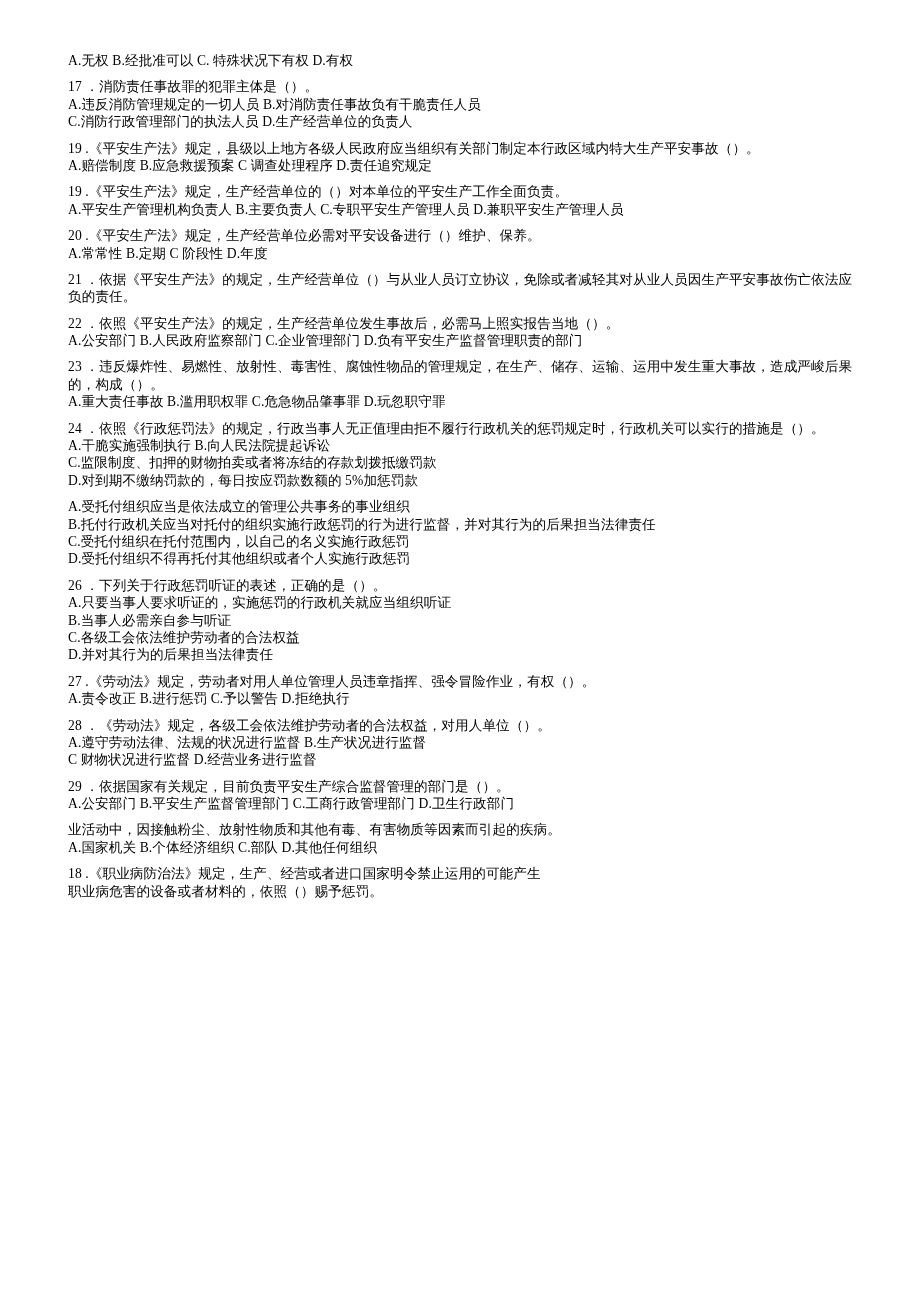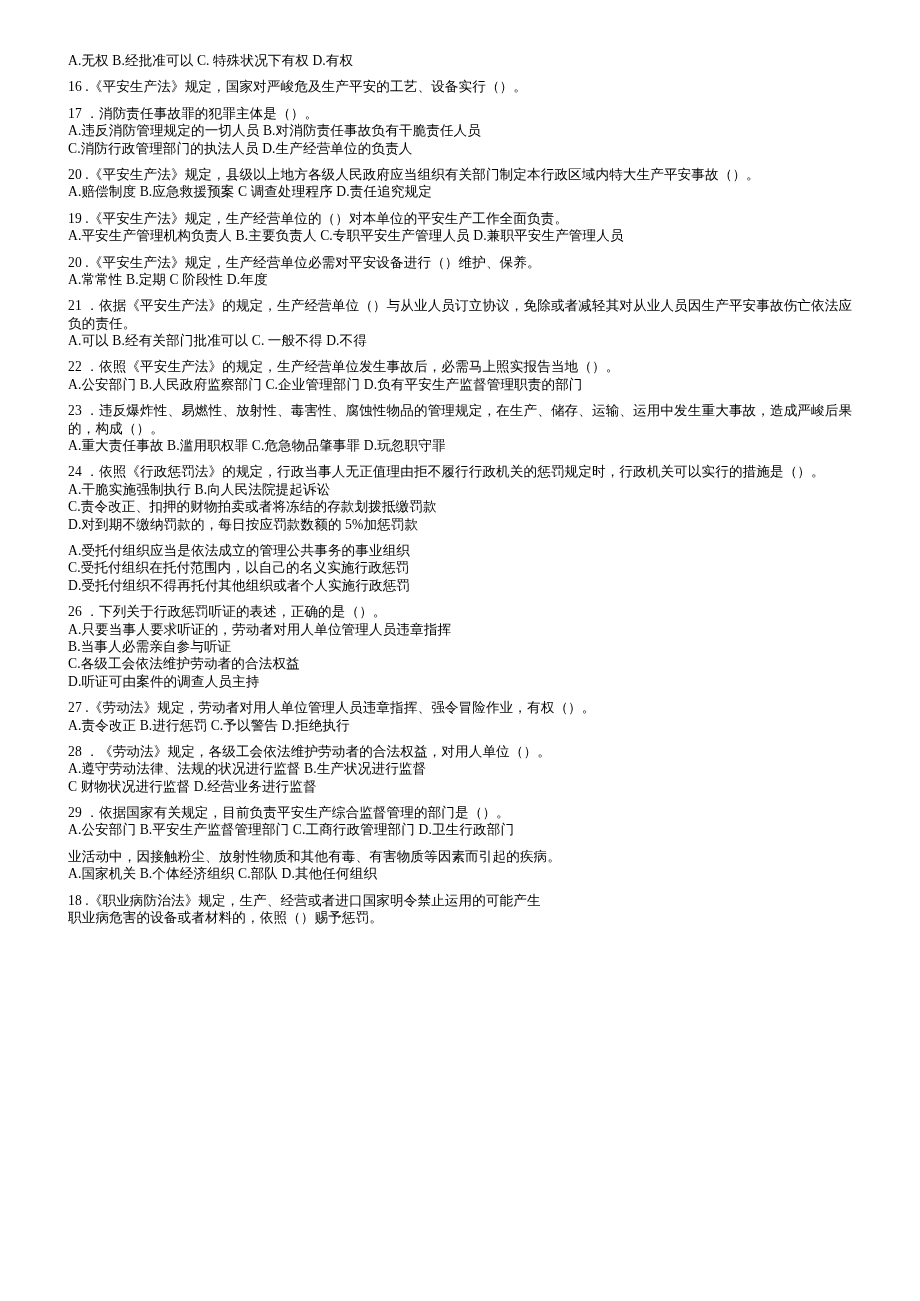--- a/index.html
+++ b/index.html
@@ -50,78 +50,77 @@
 <body>
 
 <div id="page">
   <div class="doc-body">
 
     <div class="q-block">
       <span class="opts">A.无权 B.经批准可以 C. 特殊状况下有权 D.有权</span>
     </div>
 
     <div class="q-block">
-      <span class="q-head">16 .《平安生产法》规定，国家对严峻危及生产平安的工艺、设备实行（）。</span>
     </div>
 
     <div class="q-block">
       <span class="q-head">17 ．消防责任事故罪的犯罪主体是（）。</span>
       <span class="opts">A.违反消防管理规定的一切人员 B.对消防责任事故负有干脆责任人员</span>
       <span class="opts">C.消防行政管理部门的执法人员 D.生产经营单位的负责人</span>
     </div>
 
     <div class="q-block">
-      <span class="q-head">20 .《平安生产法》规定，县级以上地方各级人民政府应当组织有关部门制定本行政区域内特大生产平安事故（）。</span>
+      <span class="q-head">19 .《平安生产法》规定，县级以上地方各级人民政府应当组织有关部门制定本行政区域内特大生产平安事故（）。</span>
       <span class="opts">A.赔偿制度 B.应急救援预案 C 调查处理程序 D.责任追究规定</span>
     </div>
 
     <div class="q-block">
       <span class="q-head">19 .《平安生产法》规定，生产经营单位的（）对本单位的平安生产工作全面负责。</span>
       <span class="opts">A.平安生产管理机构负责人 B.主要负责人 C.专职平安生产管理人员 D.兼职平安生产管理人员</span>
     </div>
 
     <div class="q-block">
       <span class="q-head">20 .《平安生产法》规定，生产经营单位必需对平安设备进行（）维护、保养。</span>
       <span class="opts">A.常常性 B.定期 C 阶段性 D.年度</span>
     </div>
 
     <div class="q-block">
       <span class="q-head">21 ．依据《平安生产法》的规定，生产经营单位（）与从业人员订立协议，免除或者减轻其对从业人员因生产平安事故伤亡依法应负的责任。</span>
-      <span class="opts">A.可以 B.经有关部门批准可以 C. 一般不得 D.不得</span>
     </div>
 
     <div class="q-block">
       <span class="q-head">22 ．依照《平安生产法》的规定，生产经营单位发生事故后，必需马上照实报告当地（）。</span>
       <span class="opts">A.公安部门 B.人民政府监察部门 C.企业管理部门 D.负有平安生产监督管理职责的部门</span>
     </div>
 
     <div class="q-block">
       <span class="q-head">23 ．违反爆炸性、易燃性、放射性、毒害性、腐蚀性物品的管理规定，在生产、储存、运输、运用中发生重大事故，造成严峻后果的，构成（）。</span>
       <span class="opts">A.重大责任事故 B.滥用职权罪 C.危急物品肇事罪 D.玩忽职守罪</span>
     </div>
 
     <div class="q-block">
       <span class="q-head">24 ．依照《行政惩罚法》的规定，行政当事人无正值理由拒不履行行政机关的惩罚规定时，行政机关可以实行的措施是（）。</span>
       <span class="opts">A.干脆实施强制执行 B.向人民法院提起诉讼</span>
-      <span class="opts">C.责令改正、扣押的财物拍卖或者将冻结的存款划拨抵缴罚款</span>
+      <span class="opts">C.监限制度、扣押的财物拍卖或者将冻结的存款划拨抵缴罚款</span>
       <span class="opts">D.对到期不缴纳罚款的，每日按应罚款数额的 5%加惩罚款</span>
     </div>
 
     <div class="q-block">
       <span class="opts">A.受托付组织应当是依法成立的管理公共事务的事业组织</span>
+      <span class="opts">B.托付行政机关应当对托付的组织实施行政惩罚的行为进行监督，并对其行为的后果担当法律责任</span>
       <span class="opts">C.受托付组织在托付范围内，以自己的名义实施行政惩罚</span>
       <span class="opts">D.受托付组织不得再托付其他组织或者个人实施行政惩罚</span>
     </div>
 
     <div class="q-block">
       <span class="q-head">26 ．下列关于行政惩罚听证的表述，正确的是（）。</span>
-      <span class="opts">A.只要当事人要求听证的，劳动者对用人单位管理人员违章指挥</span>
+      <span class="opts">A.只要当事人要求听证的，实施惩罚的行政机关就应当组织听证</span>
       <span class="opts">B.当事人必需亲自参与听证</span>
       <span class="opts">C.各级工会依法维护劳动者的合法权益</span>
-      <span class="opts">D.听证可由案件的调查人员主持</span>
+      <span class="opts">D.并对其行为的后果担当法律责任</span>
     </div>
 
     <div class="q-block">
       <span class="q-head">27 .《劳动法》规定，劳动者对用人单位管理人员违章指挥、强令冒险作业，有权（）。</span>
       <span class="opts">A.责令改正 B.进行惩罚 C.予以警告 D.拒绝执行</span>
     </div>
 
     <div class="q-block">
       <span class="q-head">28 ．《劳动法》规定，各级工会依法维护劳动者的合法权益，对用人单位（）。</span>
       <span class="opts">A.遵守劳动法律、法规的状况进行监督 B.生产状况进行监督</span>

